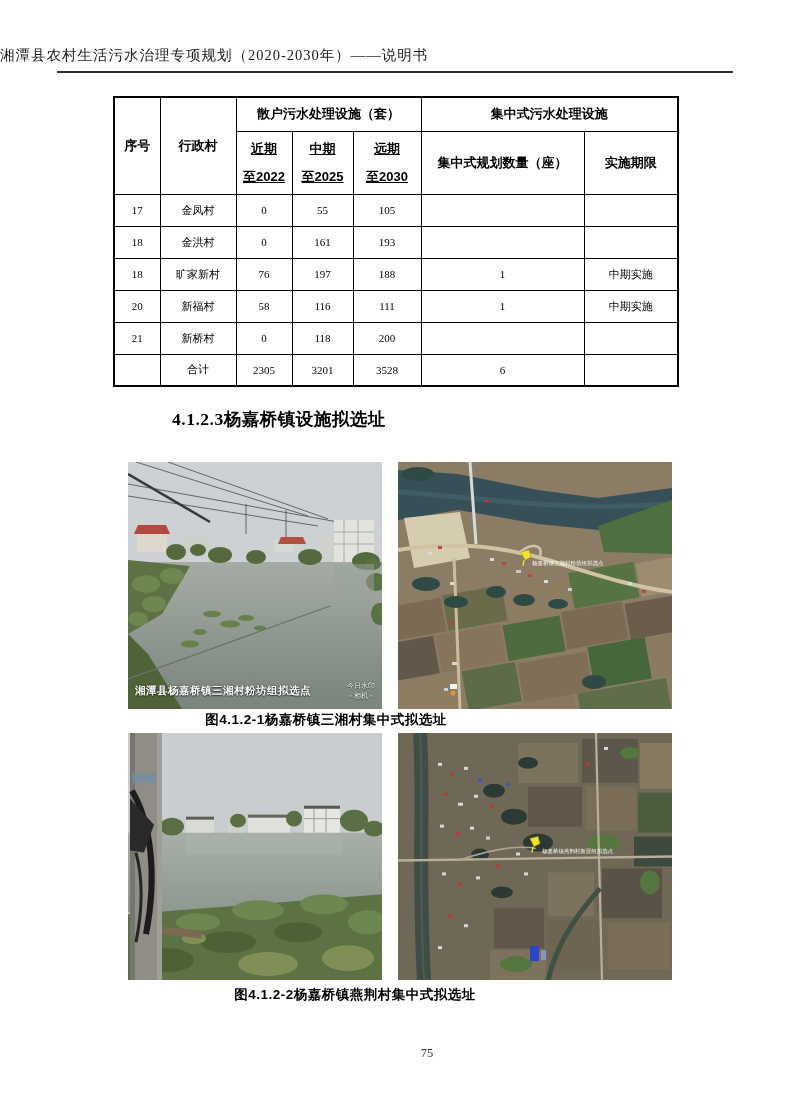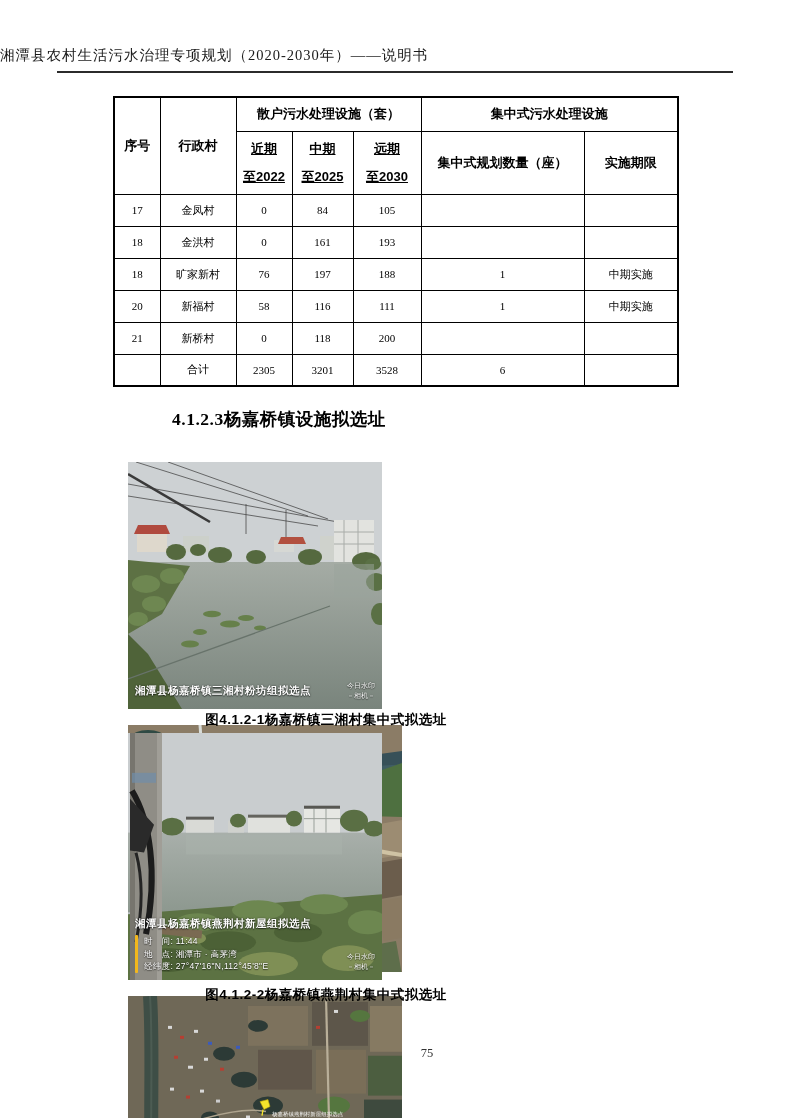--- a/index.html
+++ b/index.html
@@ -30,21 +30,21 @@
   tr.h2{height:63px;}
   tr.datarow{height:32px;}
   .twoline{line-height:2.1;text-decoration:underline;}
   
   .section-heading{
     position:absolute;left:165px;top:407px;font-size:17.5px;font-weight:700;
     letter-spacing:0.5px;
     margin-left:7px;
   }
   
-  .figure-row{position:absolute;left:128px;display:flex;gap:16px;flex-direction:column;}
+  .figure-row{position:absolute;left:128px;display:flex;gap:16px;}
   .fig1{top:462px;}
   .fig2{top:733px;}
   .photo-frame{position:relative;width:254px;height:247px;overflow:hidden;background:#b9bfc1;}
   .map-frame{position:relative;width:274px;height:247px;overflow:hidden;background:#7c7260;}
   .photo-frame svg,.map-frame svg{position:absolute;top:0;left:0;width:100%;height:100%;}
   
   .overlay{
     position:absolute;left:0;right:0;bottom:0;padding:4px 7px 7px 7px;color:#fff;
     font-family:"Liberation Sans","DejaVu Sans",sans-serif;
     text-shadow:0 0 2px rgba(0,0,0,.65),0 1px 1px rgba(0,0,0,.5);
@@ -55,21 +55,21 @@
   .ov-info{font-size:8.5px;line-height:1.5;letter-spacing:.3px;}
   .ov-wm{
     position:absolute;right:7px;bottom:9px;font-size:7px;line-height:1.35;
     text-align:center;opacity:.95;
   }
   .figure-caption{
     position:absolute;left:0;width:652px;text-align:center;font-size:13.5px;font-weight:700;
     font-family:"Liberation Sans","DejaVu Sans",sans-serif;letter-spacing:.5px;
   }
   .cap1{top:711px;}
-  .cap2{top:986px;}
+  .cap2{top:986px;padding-left:29px;}
   
   .page-number{position:absolute;top:1046px;left:0;width:790px;text-align:center;font-size:12.5px;color:#333;margin-left:32px;}
 </style>
 </head>
 <body>
 
 <div class="page">
 
   <div class="doc-header">湘潭县农村生活污水治理专项规划（2020-2030年）——说明书</div>
   <div class="doc-rule"></div>
@@ -111,21 +111,21 @@
             </div>
           </td>
         <td>集中式规划数量（座）</td>
         <td>实施期限</td>
       </tr>
 
       <tr class="datarow">
         <td>17</td>
         <td>金凤村</td>
         <td>0</td>
-        <td>84</td>
+        <td>55</td>
         <td>105</td>
         <td></td>
         <td></td>
       </tr>
       <tr class="datarow">
         <td>18</td>
         <td>金洪村</td>
         <td>0</td>
         <td>161</td>
         <td>193</td>
@@ -385,35 +385,20 @@
         <g>
           <rect x="2" y="0" width="32" height="248" fill="#8f8d86"></rect>
           <rect x="2" y="0" width="5" height="248" fill="#77756e"></rect>
           <rect x="29" y="0" width="5" height="248" fill="#a09e97"></rect>
           <path d="M4,58 C22,88 30,140 18,202" stroke="#1c1c1c" stroke-width="6" fill="none"></path>
           <polygon points="2,66 26,92 16,120 2,118" fill="#2a2a2a"></polygon>
           <path d="M8,120 C16,150 14,180 8,210" stroke="#242424" stroke-width="3" fill="none"></path>
           <rect x="4" y="40" width="24" height="10" fill="#6f8daa" opacity="0.7"></rect>
         </g>
       </svg>
-      <div class="overlay">
-        <div class="ov-title">湘潭县杨嘉桥镇燕荆村新屋组拟选点</div>
-        <div class="ov-row">
-          <div class="ov-bar"></div>
-          <div class="ov-info">
-            <div>时　间: 11:44</div>
-            <div>地　点: 湘潭市 · 高茅湾</div>
-            <div>经纬度: 27°47'16"N,112°45'8"E</div>
-          </div>
-        </div>
-        <div class="ov-wm">
-          <div>今日水印</div>
-          <div>－相机－</div>
-        </div>
-      </div>
     </div>
 
     <div class="map-frame">
       <svg viewBox="0 0 274 248" preserveAspectRatio="none">
         <rect width="274" height="248" fill="#6f6857"></rect>
         <g>
           <rect x="120" y="10" width="60" height="40" fill="#7d725d"></rect>
             <rect x="184" y="6" width="56" height="44" fill="#5d564a"></rect>
           <rect x="242" y="10" width="32" height="46" fill="#867a62"></rect>
             <rect x="130" y="54" width="54" height="40" fill="#60564a"></rect>

